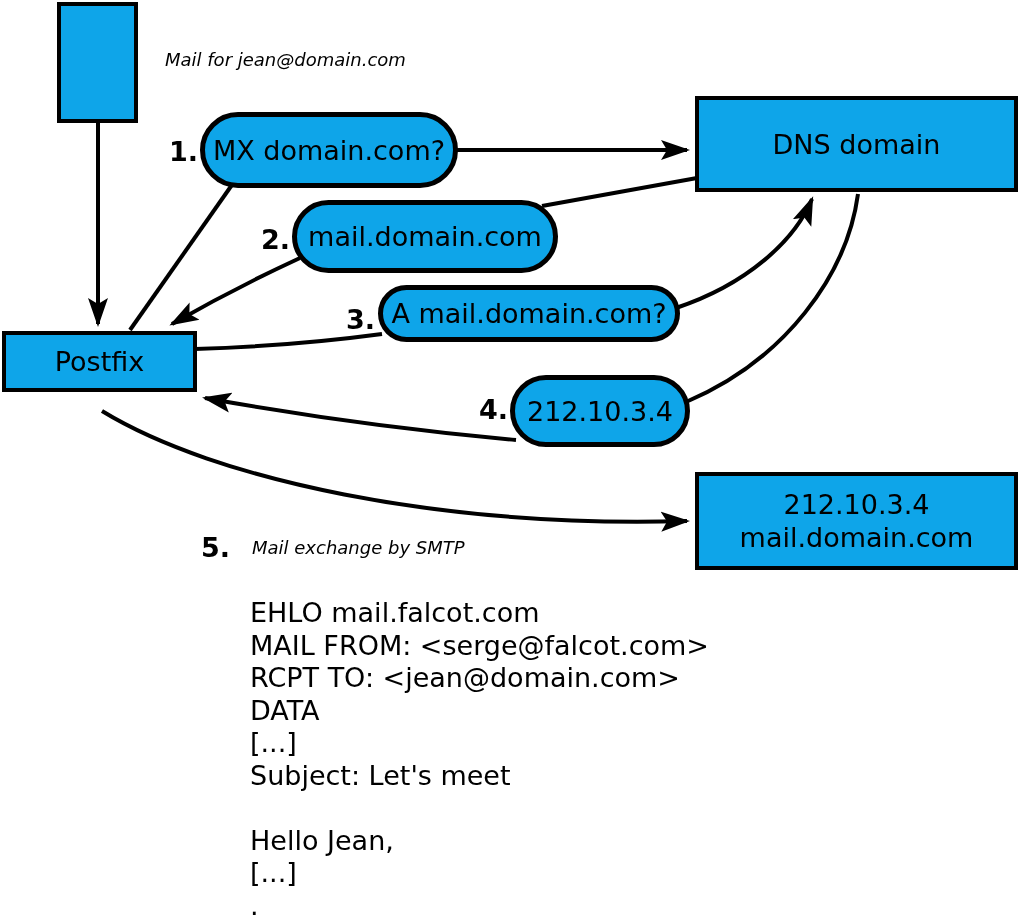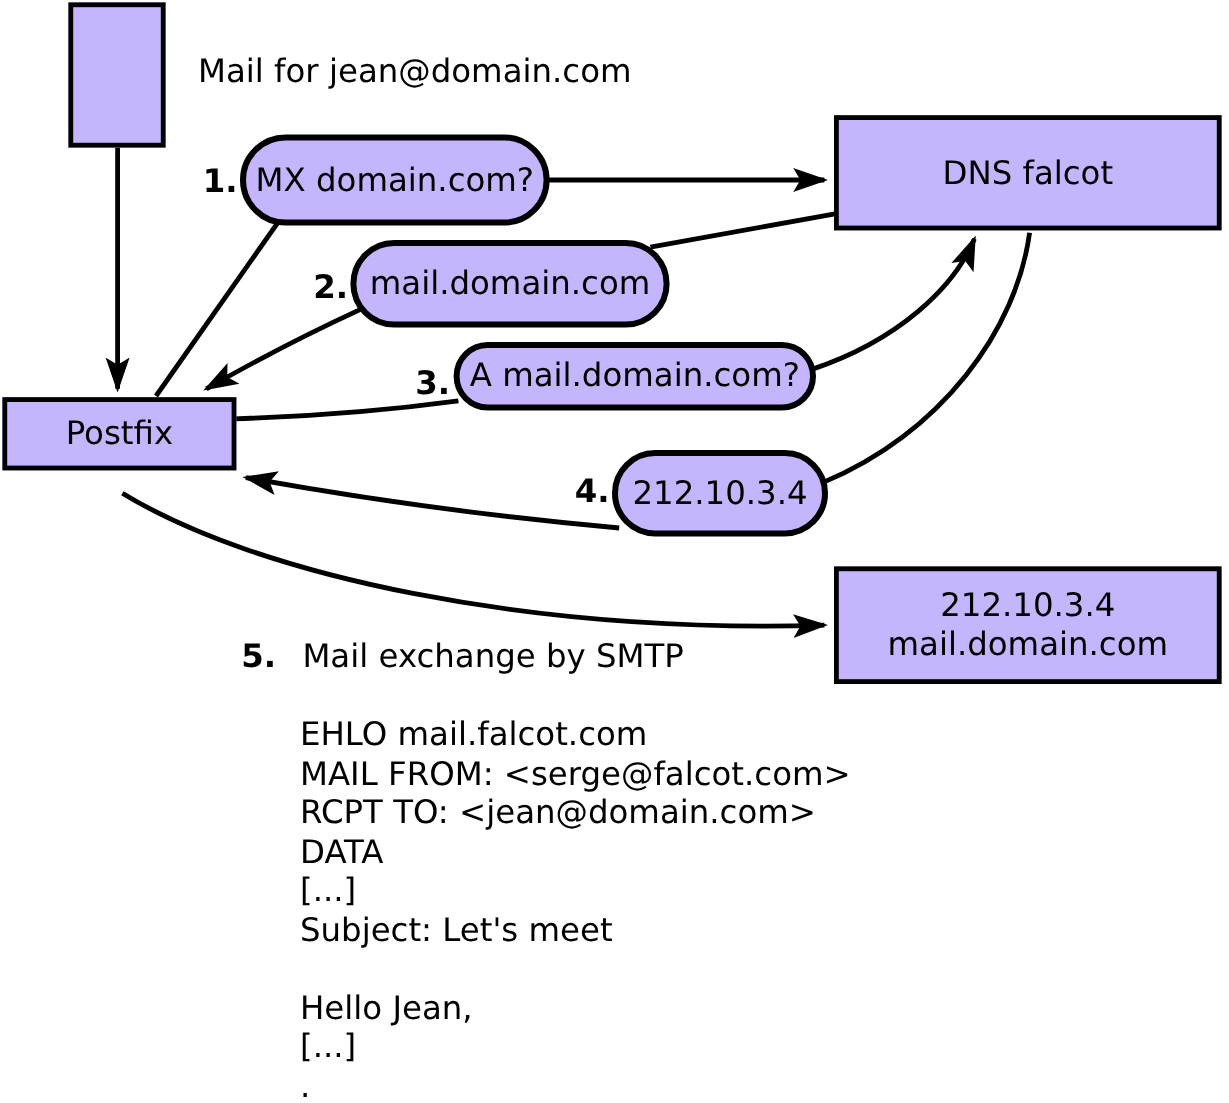--- a/index.html
+++ b/index.html
@@ -4,30 +4,30 @@
 <style>
   html,body { margin:0; padding:0; background:#ffffff; }
   .stage {
     position:relative; width:1024px; height:919px; background:#ffffff;
     font-family:"DejaVu Sans","Liberation Sans",sans-serif; color:#000000;
     overflow:hidden;
   }
   .stage svg.wires { position:absolute; left:0; top:0; z-index:1; }
   .node {
     position:absolute; box-sizing:border-box; z-index:2;
-    border:4px solid #000; background:#c4b5fd;
+    border:4px solid #000; background:#0ea5e9;
     display:flex; align-items:center; justify-content:center;
     font-size:27px; line-height:33px; text-align:center;
   }
   .pill { border-radius:999px; border-width:5px; z-index:2; }
   .numlabel {
     position:absolute; z-index:3; width:70px; text-align:right;
     font-size:27px; font-weight:bold; line-height:32px;
   }
-  .plain { position:absolute; z-index:3; font-size:27px; line-height:32px; }
+  .plain { position:absolute; z-index:3; font-size:18px; line-height:32px;font-style:italic; }
   .smtp  { position:absolute; z-index:3; font-size:27px; line-height:32.5px; white-space:pre-line; }
   .col { display:flex; flex-direction:column; }
 </style>
 </head>
 <body>
 
 <div class="stage">
 
   <svg class="wires" width="1024" height="919" viewBox="0 0 1024 919">
     <defs>
@@ -48,21 +48,21 @@
       <path d="M102,411 C215,480 440,528 687,521" marker-end="url(#arrow)"></path>
     </g>
   </svg>
 
   <div class="node" style="left:57px; top:2px; width:81px; height:121px;"></div>
 
   <div class="plain" style="left:165px; top:44px;">Mail for jean@domain.com</div>
 
   <div class="node" style="left:2px; top:331px; width:195px; height:61px;">Postfix</div>
 
-  <div class="node" style="left:695px; top:96px; width:323px; height:96px;">DNS falcot</div>
+  <div class="node" style="left:695px; top:96px; width:323px; height:96px;">DNS domain</div>
 
   <div class="node col" style="left:695px; top:472px; width:323px; height:98px;">
     <div>212.10.3.4</div>
     <div>mail.domain.com</div>
   </div>
 
   <div class="numlabel" style="left:128px; top:136px;">1.</div>
   <div class="node pill" style="left:200px; top:112px; width:258px; height:76px;">MX domain.com?</div>
 
   <div class="numlabel" style="left:220px; top:224px;">2.</div>

